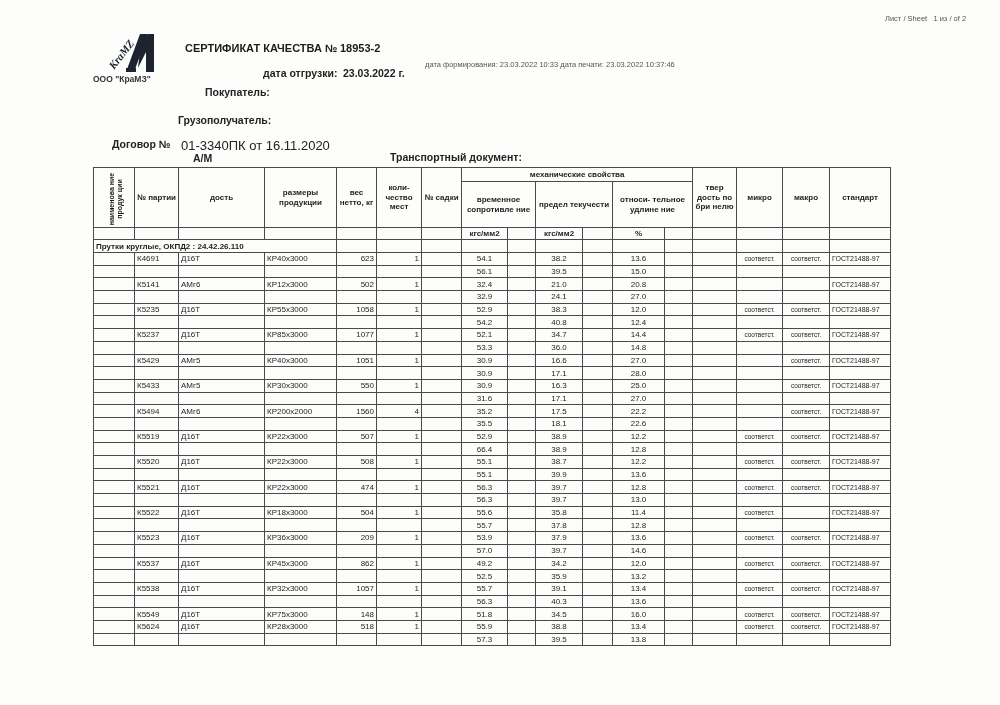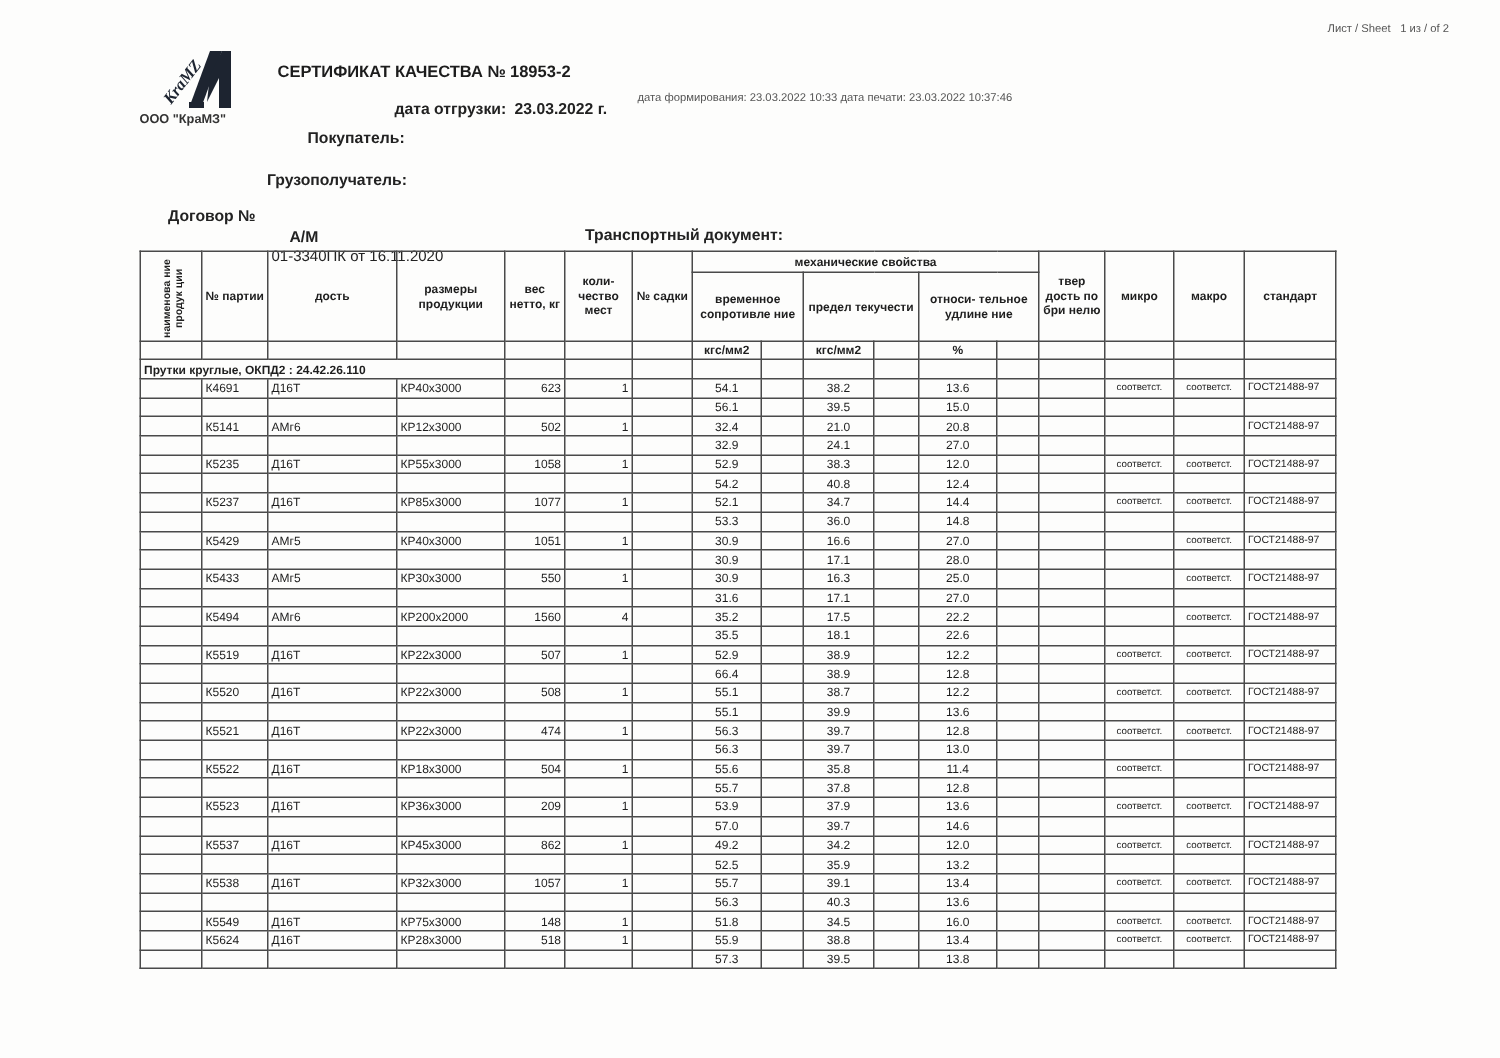--- a/index.html
+++ b/index.html
@@ -20,21 +20,21 @@
   .gen-print  { position:absolute; left:425px; top:28px; font-size:7.5px; color:#555; white-space:nowrap;margin-top:32px; }
   .logo-wrap  { position:absolute; left:96px; top:26px; width:86px; height:62px; }
   .logo-company { position:absolute; left:93px; top:74px; font-size:8.5px; font-weight:bold; color:#333; white-space:nowrap; }
   .doc-title  { position:absolute; left:185px; top:42px; font-size:11px; font-weight:bold; color:#1c1c1c; }
   .doc-number { position:absolute; left:340px; top:42px; font-size:11px; font-weight:bold; color:#1c1c1c; }
   .ship-label { position:absolute; left:263px; top:67px; font-size:10.5px; font-weight:bold;text-align:right; }
   .ship-value { position:absolute; left:343px; top:67px; font-size:10.5px; font-weight:bold; }
   .buyer      { position:absolute; left:205px; top:86px; font-size:10.5px; font-weight:bold; }
   .consignee  { position:absolute; left:178px; top:114px; font-size:10.5px; font-weight:bold;text-align:center; }
   .contract-label { position:absolute; left:112px; top:138px; font-size:10.5px; font-weight:bold; }
-  .contract-value { position:absolute; left:181px; top:138px; font-size:10px;margin-top:28px; }
+  .contract-value { position:absolute; left:181px; top:138px; font-size:13px; }
   .transport-mode { position:absolute; left:193px; top:152px; font-size:10.5px; font-weight:bold; }
   .transport-doc  { position:absolute; left:390px; top:151px; font-size:10.5px; font-weight:bold; }
   
   table.cert {
     position:absolute; left:93px; top:167px;
     border-collapse:collapse; table-layout:fixed;
     width:797px;
     font-size:8px; color:#1e1e1e;
   }
   table.cert th, table.cert td {

